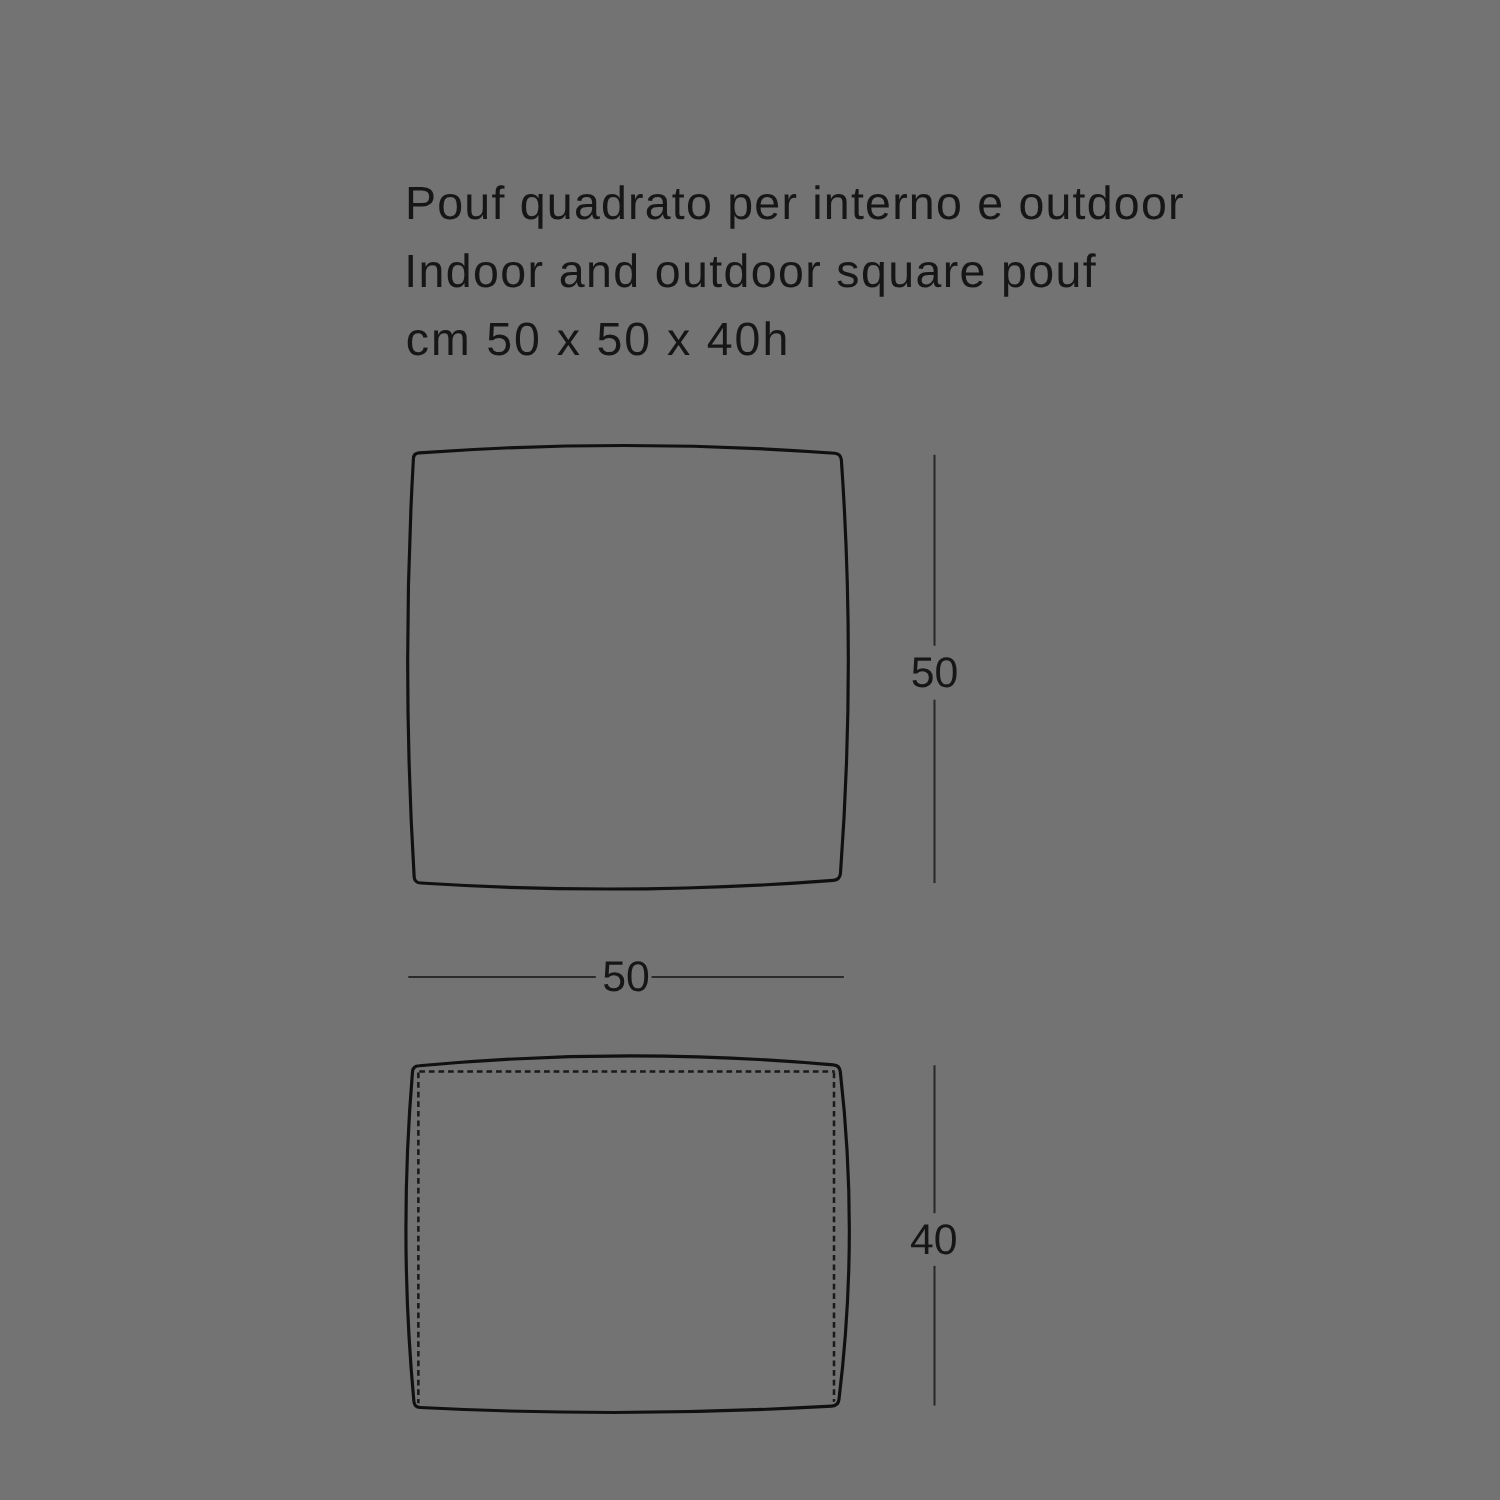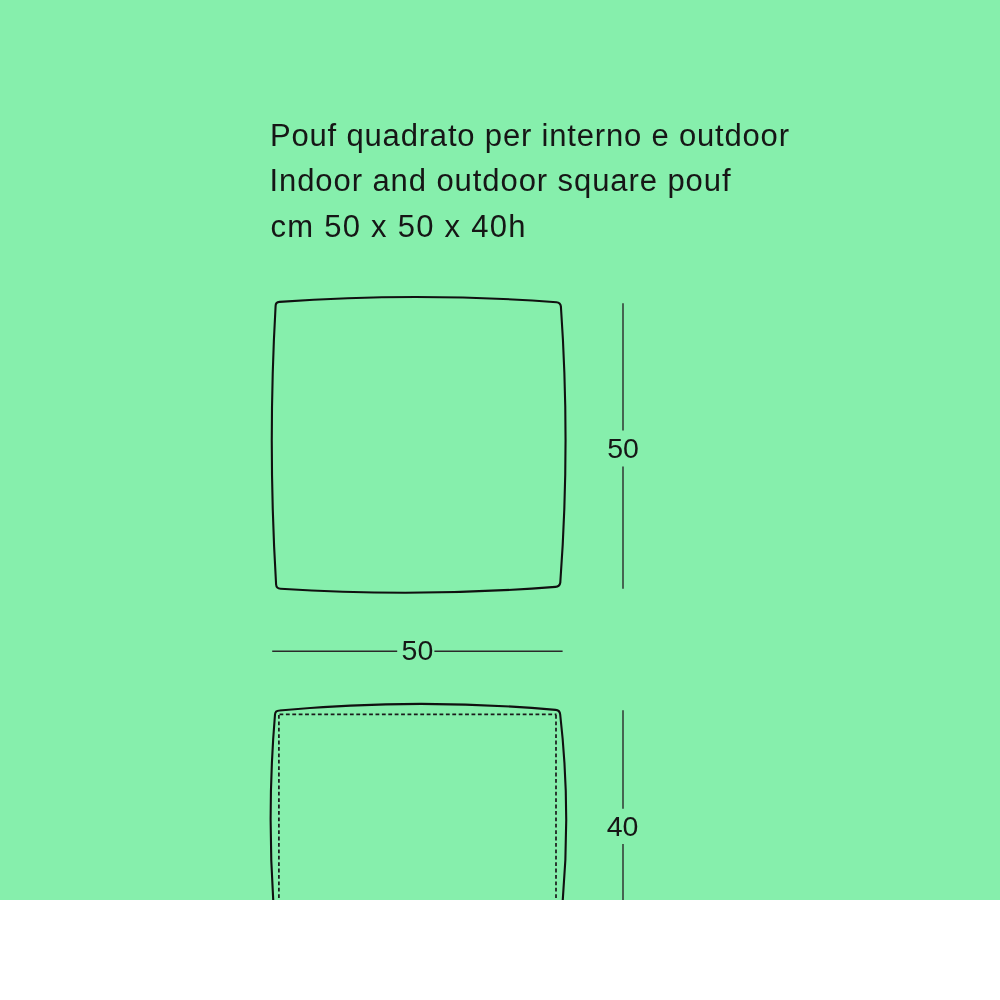--- a/index.html
+++ b/index.html
@@ -1,16 +1,16 @@
 <!DOCTYPE html>
 <html><head>
 <meta charset="utf-8">
 <style>
   html,body{margin:0;padding:0;background:#ffffff;}
-  .page{position:relative;width:1000px;height:900px;background:#86efac;overflow:hidden;
+  .page{position:relative;width:1000px;height:1000px;background:#737373;overflow:hidden;
         font-family:"Liberation Sans",sans-serif;}
   svg{position:absolute;left:0;top:0;}
 </style>
 </head>
 <body>
 
 <div class="page">
 <svg width="1000" height="1000" viewBox="0 0 1000 1000">
 
   <text x="270" y="146" font-family="Liberation Sans, sans-serif" font-size="31" fill="#161616" textLength="519" lengthAdjust="spacing">Pouf quadrato per interno e outdoor</text>

